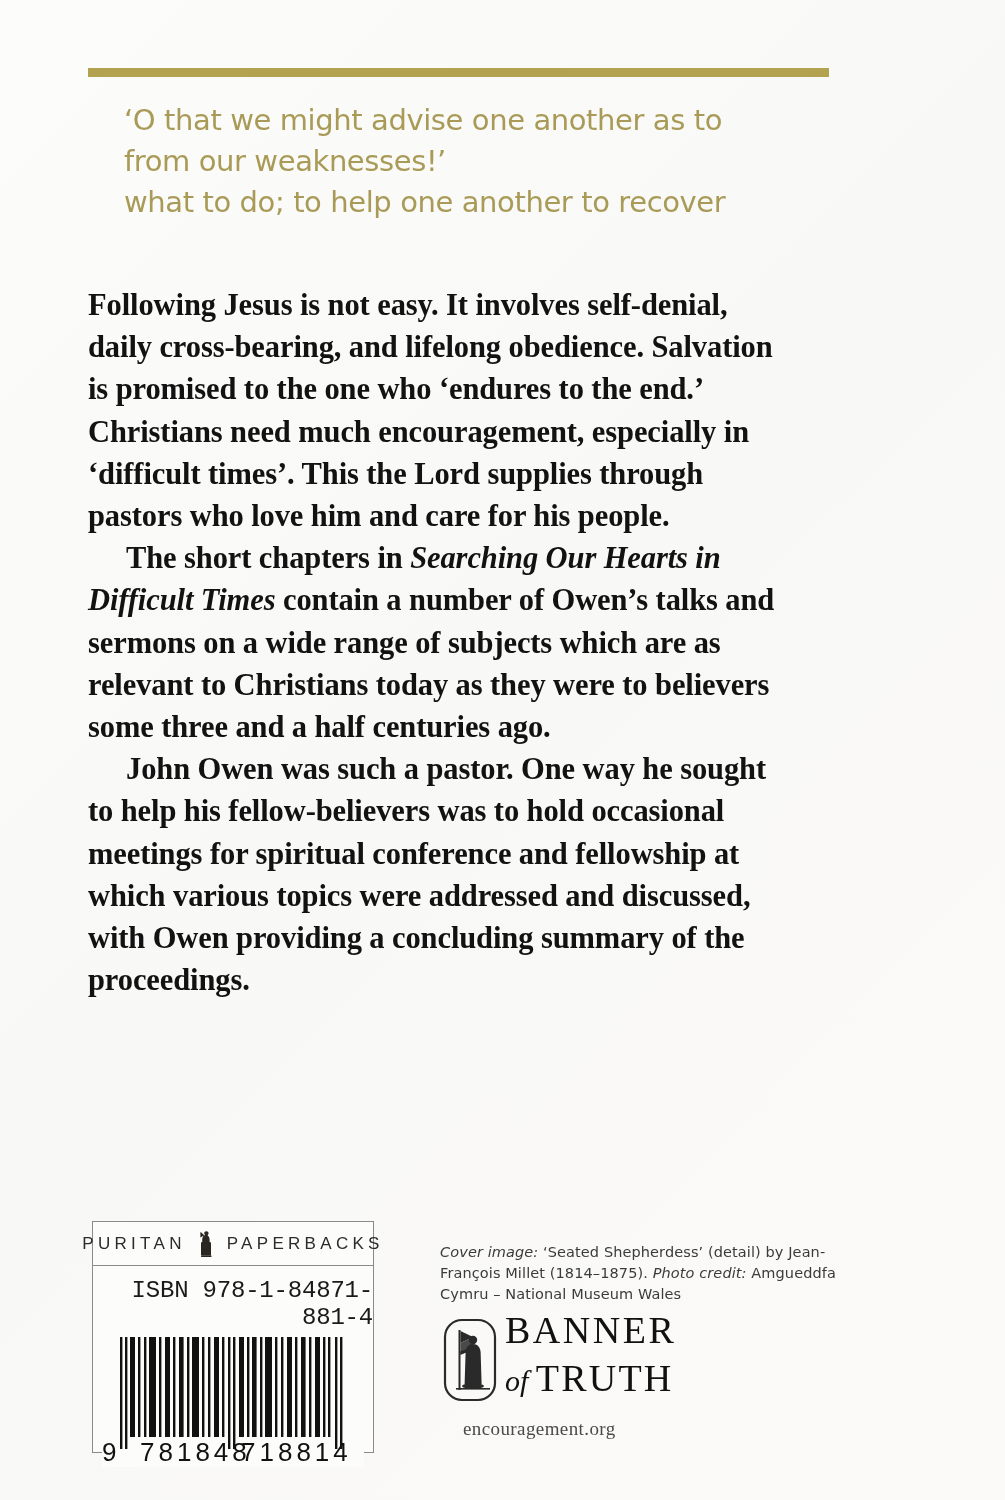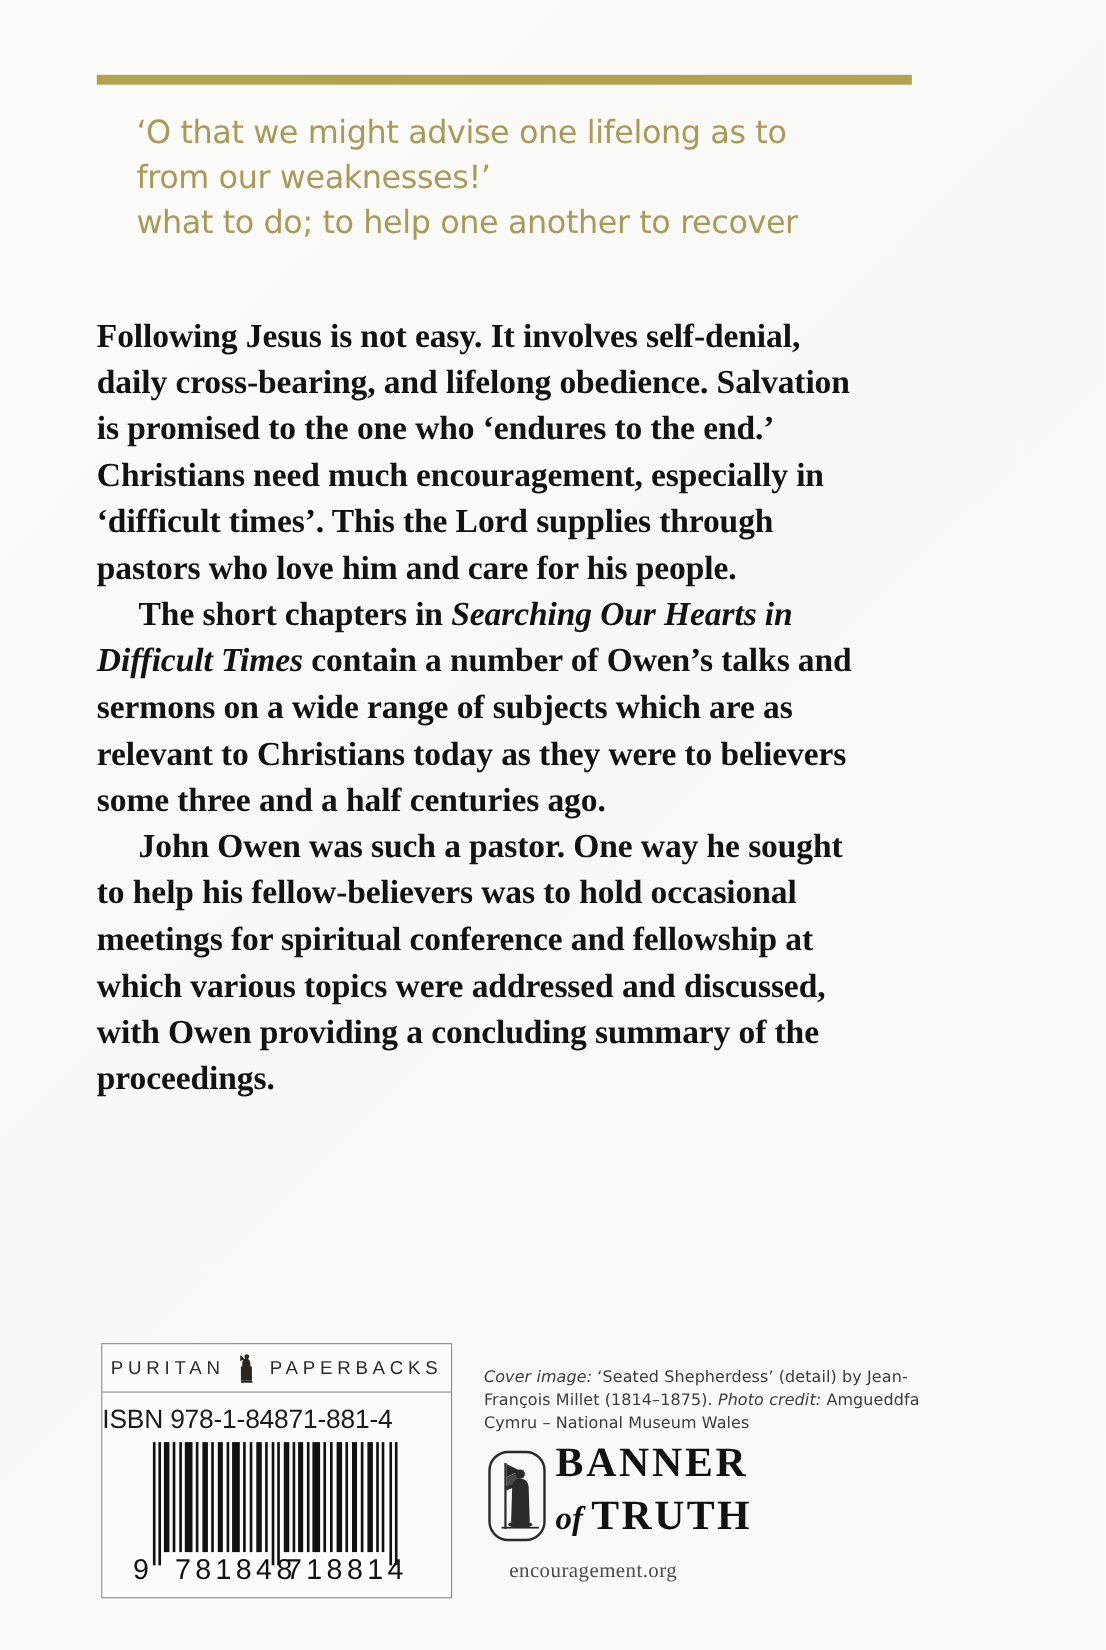--- a/index.html
+++ b/index.html
@@ -76,21 +76,21 @@
     top: 1210px;
     width: 1005px;
     height: 250px;
   }
 
   
   .isbn-box {
     position: absolute;
     left: 92px;
     top: 11px;
-    width: 319px;
+    width: 282px;
     height: 232px;
     border: 1.5px solid #8a8a8a;
     background: #fcfcfa;
     box-sizing: border-box;
   }
   .pp-header {
     height: 43px;
     border-bottom: 1.5px solid #8a8a8a;
     display: flex;
     align-items: center;
@@ -106,22 +106,22 @@
   }
   .pp-figure {
     width: 17px;
     height: 28px;
     position: relative;
     flex: 0 0 auto;
   }
   .pp-figure svg { display: block; }
 
   .isbn-number {
-    text-align: left;
-    font-family: Liberation Sans, sans-serif;
+    text-align: right;
+    font-family: Liberation Mono, monospace;
     font-size: 24px;
     color: #1a1a1a;
     letter-spacing: -0.2px;
     margin-top: 11px;
   }
 
   .barcode-wrap {
     margin-top: 4px;
     display: flex;
     justify-content: center;
@@ -147,21 +147,20 @@
     position: absolute;
     left: 443px;
     top: 100px;
     width: 300px;
     height: 140px;
   }
   .bot-row {
     display: flex;
     align-items: center;
     gap: 8px;
-    font-weight: bold;
   }
   .bot-mark {
     width: 54px;
     height: 84px;
     flex: 0 0 auto;
   }
   .bot-mark svg { display: block; }
   .bot-words {
     display: flex;
     flex-direction: column;
@@ -198,21 +197,21 @@
   }
 </style>
 </head>
 <body>
 
 <div class="page">
 
   <div class="gold-rule"></div>
 
   <div class="pull-quote">
-    <p>‘O that we might advise one lifelong as to</p>
+    <p>‘O that we might advise one another as to</p>
     <p>from our weaknesses!’</p>
     <p>what to do; to help one another to recover</p>
   </div>
 
   <div class="body-copy">
     <p>Following Jesus is not easy. It involves self-denial, daily cross-bearing, and lifelong obedience. Salvation is promised to the one who ‘endures to the end.’ Christians need much encouragement, especially in ‘difficult times’. This the Lord supplies through pastors who love him and care for his people.</p>
     <p class="indent"><span>The short chapters in </span><i>Searching Our Hearts in Difficult Times</i><span> contain a number of Owen’s talks and sermons on a wide range of subjects which are as relevant to Christians today as they were to believers some three and a half centuries ago.</span></p>
     <p class="indent">John Owen was such a pastor. One way he sought to help his fellow-believers was to hold occasional meetings for spiritual conference and fellowship at which various topics were addressed and discussed, with Owen providing a concluding summary of the proceedings.</p>
   </div>
 

